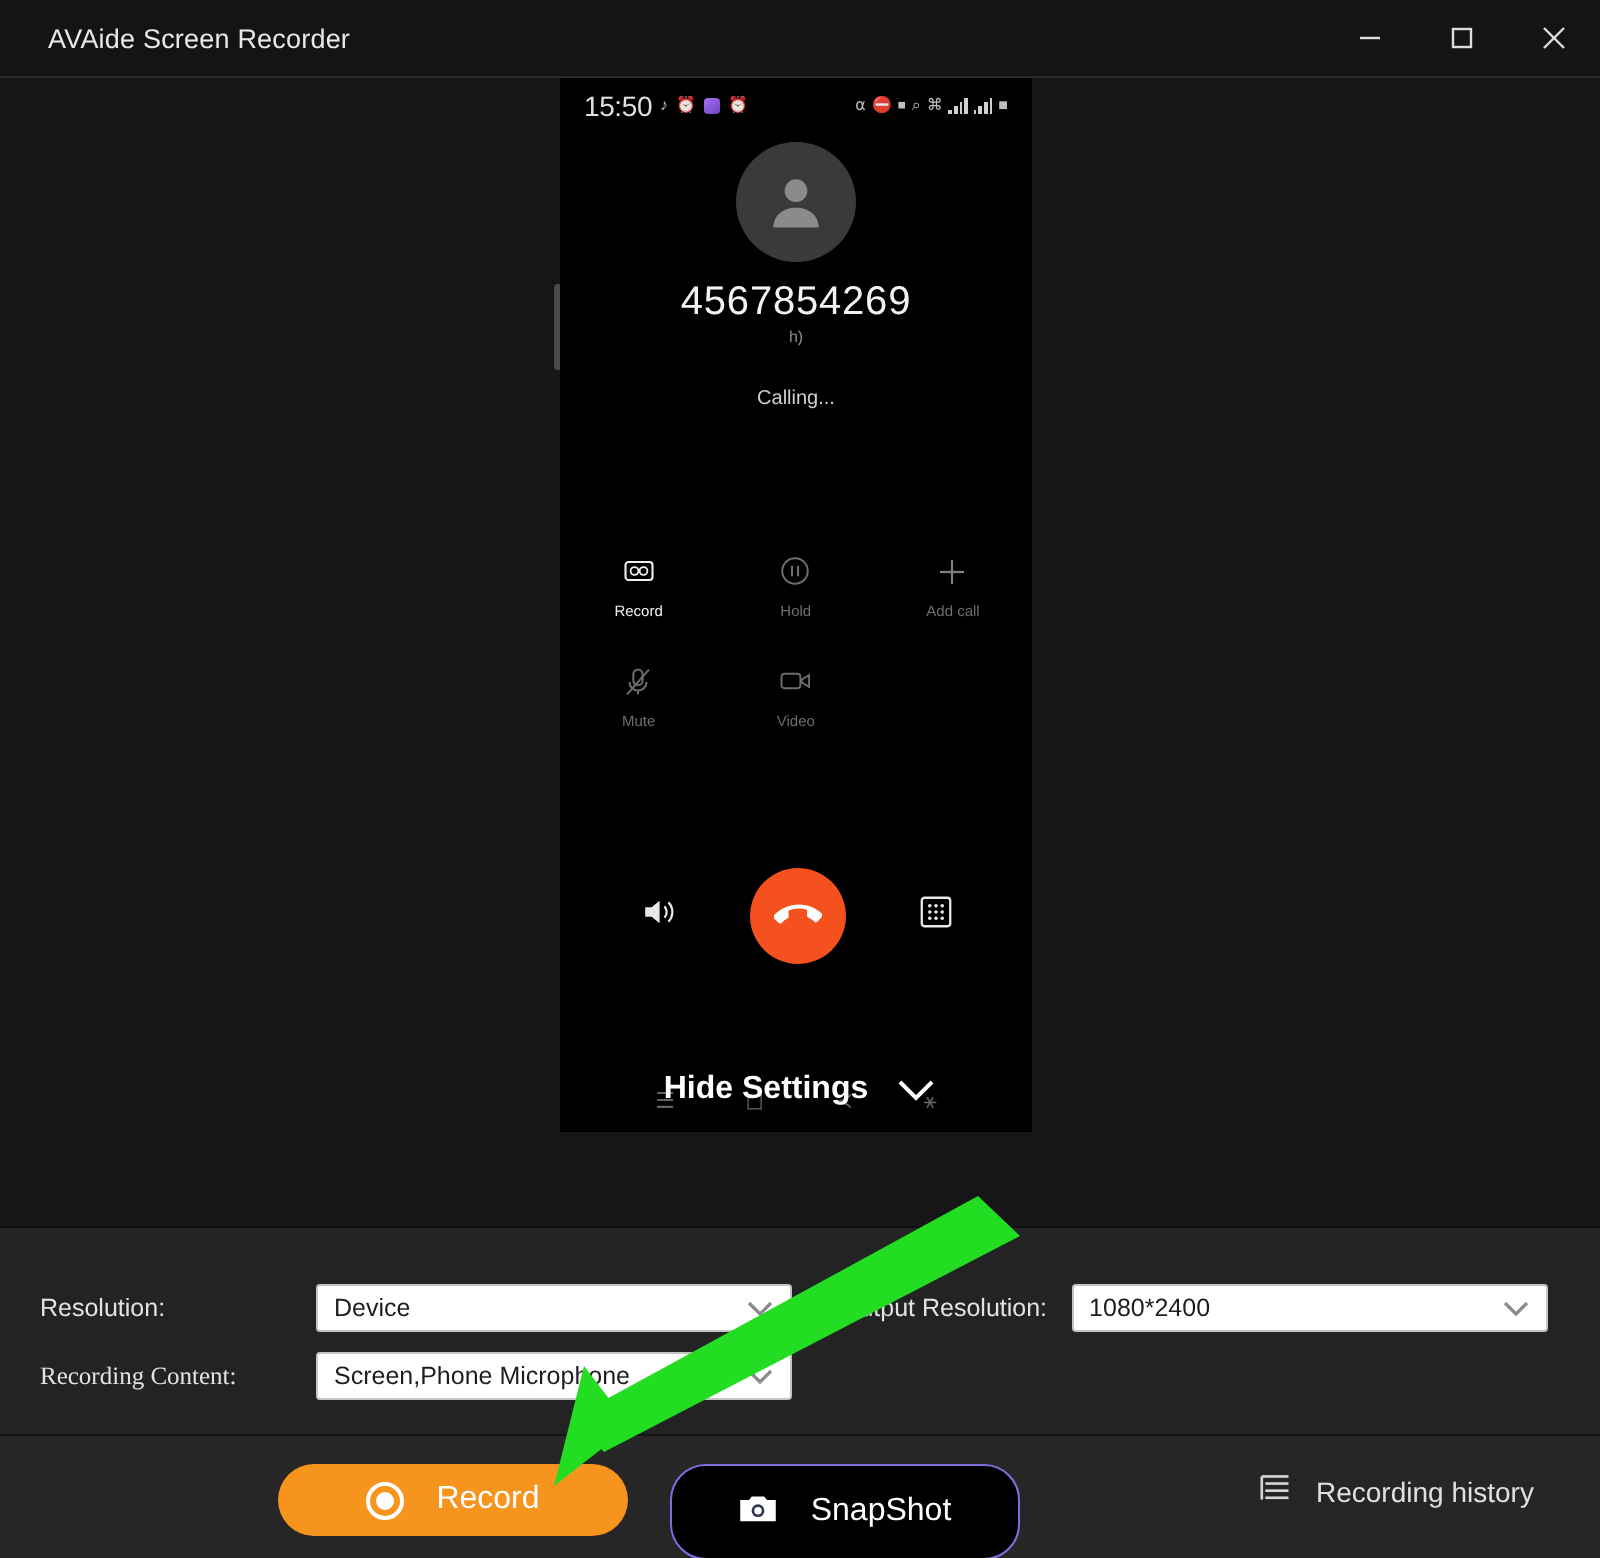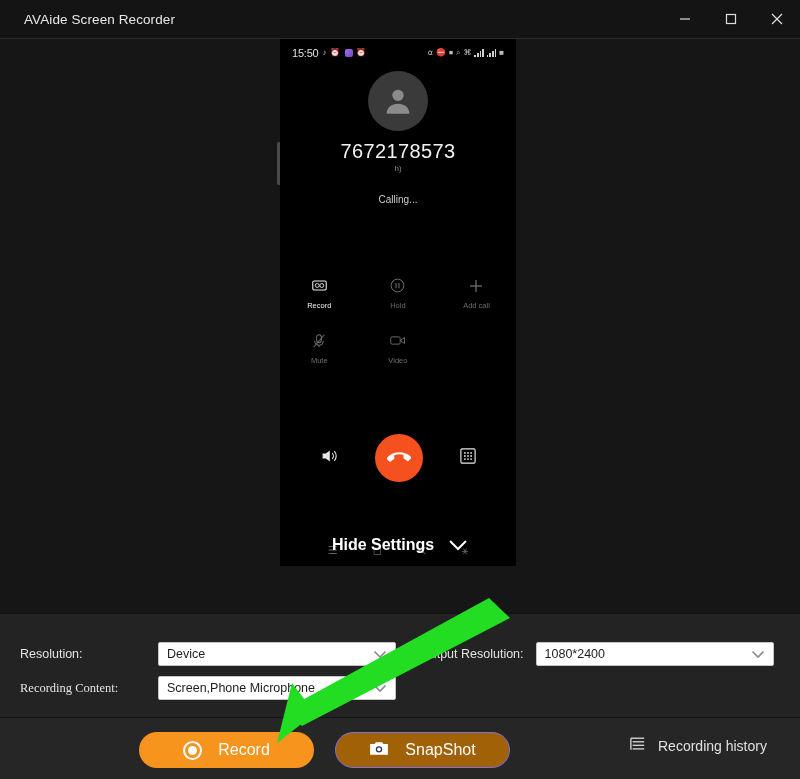--- a/index.html
+++ b/index.html
@@ -59,21 +59,21 @@
 
   .statusbar {
     position: absolute; left: 0; top: 6px;
     width: 236px; height: 16px;
     display: flex; align-items: center;
     padding: 0 12px;
     color: #d8d8d8; font-size: 8px;
   }
   .sb-left { display: flex; align-items: center; gap: 4px; }
   .sb-right { margin-left: auto; display: flex; align-items: center; gap: 3px; }
-  .sb-clock { font-size: 11px; letter-spacing: -.2px; color: #e0e0e0; }
+  .sb-clock { font-size: 14px; letter-spacing: -.2px; color: #e0e0e0; }
   .sb-ico { font-size: 8px; line-height: 1; color: #cfcfcf; opacity: .92; }
   .sb-ico.purple {
     width: 8px; height: 8px; border-radius: 2px;
     background: linear-gradient(135deg,#b07bff,#7b4bd8);
     display: inline-block;
   }
   .sig-bars { display: inline-flex; align-items: flex-end; gap: 1px; height: 8px; }
   .sig-bars i { width: 1.6px; background: #cfcfcf; display: block; }
   .sig-bars i:nth-child(1){height:2px} .sig-bars i:nth-child(2){height:4px}
   .sig-bars i:nth-child(3){height:6px} .sig-bars i:nth-child(4){height:8px}
@@ -187,22 +187,22 @@
     color: #ffffff; font-size: 16px;
   }
   .rec-dot {
     width: 19px; height: 19px; border-radius: 50%;
     border: 2px solid #fff;
     display: flex; align-items: center; justify-content: center;
   }
   .rec-dot i { width: 9px; height: 9px; border-radius: 50%; background: #fff; display: block; }
   .btn-snap {
     position: absolute; left: 335px; top: 14px;
-    width: 175px; height: 36px;
-    background: #a16207;
+    width: 175px; height: 48px;
+    background: #000000;
     border: 1px solid #7b6fe0;
     border-radius: 18px;
     display: flex; align-items: center; justify-content: center; gap: 16px;
     color: #ffffff; font-size: 16px;
   }
   .history {
     position: absolute; left: 630px; top: 18px;
     display: flex; align-items: center; gap: 12px;
     color: #e0e0e0; font-size: 14px;
   }
@@ -277,21 +277,21 @@
         </div>
       </div>
 
       <div class="avatar">
         <svg width="34" height="34" viewBox="0 0 24 24">
           <circle cx="12" cy="8" r="4" fill="#a6a6a6"></circle>
           <path d="M4 21c0-4.4 3.6-7 8-7s8 2.6 8 7z" fill="#a6a6a6"></path>
         </svg>
       </div>
 
-      <div class="callnum">7672178573</div>
+      <div class="callnum">4567854269</div>
       <div class="callsub">h)</div>
       <div class="callstatus">Calling...</div>
 
       <div class="ctrl-grid">
         <div class="ctrl-row r1">
           <div class="ctrl active">
             <span class="glyph">
               <svg width="15" height="11" viewBox="0 0 20 14">
                   <rect x="1" y="1" width="18" height="12" rx="2" fill="none" stroke="#efefef" stroke-width="1.4"></rect>
                   <circle cx="7" cy="7" r="2.6" fill="none" stroke="#efefef" stroke-width="1.2"></circle>

